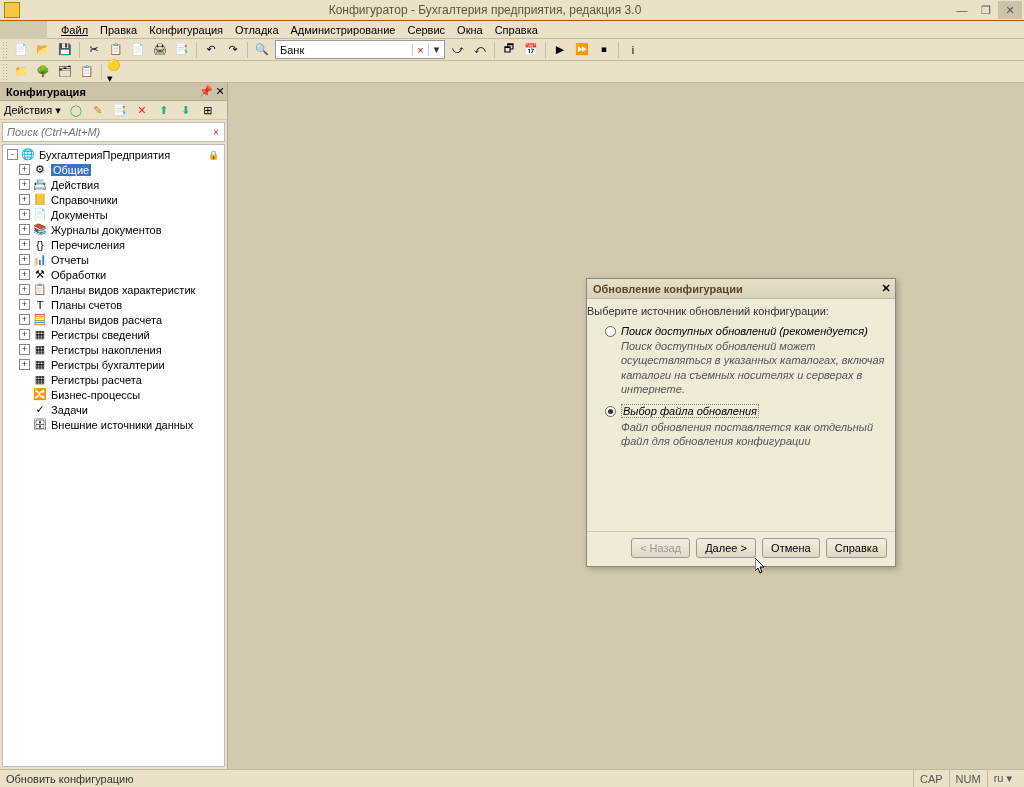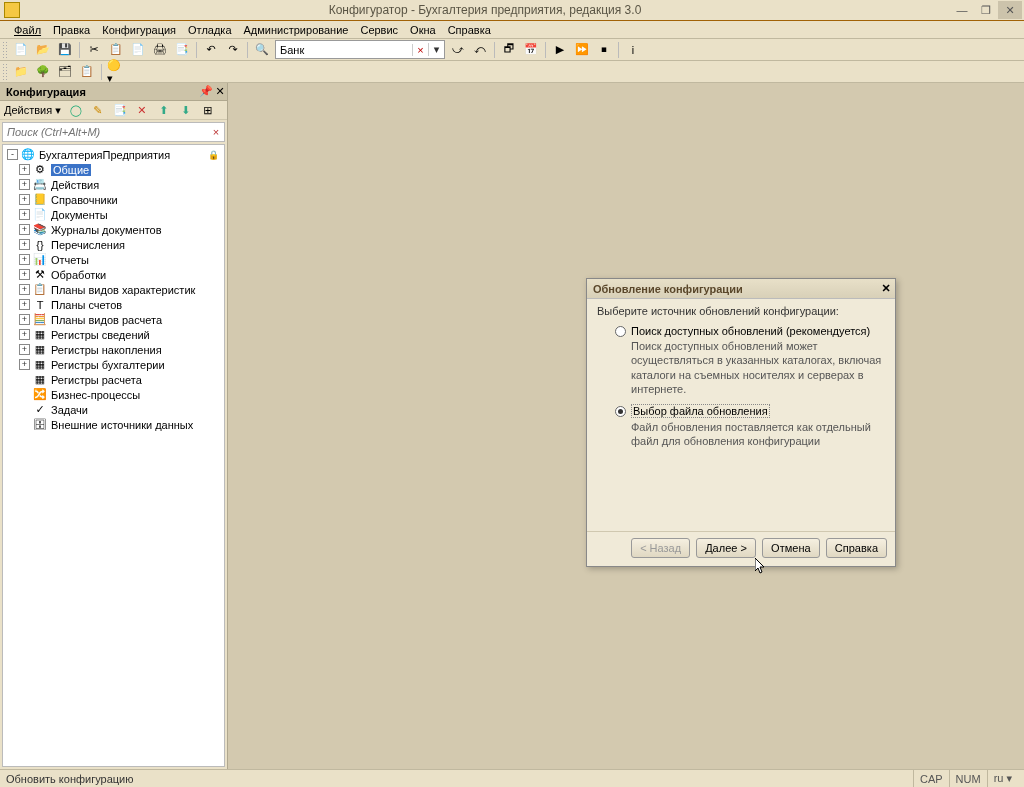--- a/index.html
+++ b/index.html
@@ -7,21 +7,21 @@
 
 
 .titlebar { height: 21px; background: #eae1c8; display: flex; align-items: center; border-bottom: 1px solid #a16207; }
 .titlebar .app-icon { width: 16px; height: 16px; margin-left: 4px; background: #f5c842; border: 1px solid #aa8800; }
 .titlebar .title { flex: 1; text-align: center; color: #5a5545; font-size: 12px; }
 .titlebar .win-controls { display: flex; margin-right: 2px; }
 .titlebar .win-btn { width: 24px; height: 18px; display: flex; align-items: center; justify-content: center; color: #555; cursor: pointer; }
 .titlebar .win-btn.close { background: #ccc3ab; }
 
 
-.menubar { height: 18px; background: #eae1c8; display: flex; align-items: center; padding-left: 8px; border-bottom: 1px solid #c0b89f; }
+.menubar { height: 18px; background: #eae1c8; display: flex; align-items: center; padding-left: 8px; border-bottom: 1px solid #c0b89f; margin-left: 47px; }
 .menubar .menu-item { padding: 2px 6px; color: #000; cursor: pointer; }
 .menubar .menu-item u { text-decoration: underline; }
 
 
 .toolbar { height: 22px; background: #eae1c8; display: flex; align-items: center; padding-left: 2px; border-bottom: 1px solid #c0b89f; }
 .tb-grip { width: 6px; height: 18px; background-image: radial-gradient(#aaa 1px, transparent 1px); background-size: 3px 3px; margin-right: 2px; }
 .tb-btn { width: 20px; height: 20px; display: inline-flex; align-items: center; justify-content: center; margin: 0 1px; cursor: pointer; border: 1px solid transparent; }
 .tb-sep { width: 1px; height: 16px; background: #bbb; margin: 0 3px; }
 .tb-combo { width: 170px; height: 19px; background: #fff; border: 1px solid #999; display: flex; align-items: center; padding-left: 4px; margin: 0 2px; }
 .tb-combo-x { width: 16px; text-align: center; color: #b00; cursor: pointer; border-left: 1px solid #ccc; }
@@ -51,23 +51,23 @@
 .tree-row.L2 { padding-left: 16px; }
 .tree-row .lock { margin-left: auto; margin-right: 4px; font-size: 9px; color: #888; }
 
 .content { flex: 1; background: #d3c9af; position: relative; }
 
 
 .dialog { position: absolute; left: 358px; top: 195px; width: 310px; background: #f0ead8; border: 1px solid #888; box-shadow: 2px 2px 6px rgba(0,0,0,0.25); }
 .dialog-title { height: 20px; background: linear-gradient(#e8e0c8, #d8d0b8); display: flex; align-items: center; padding-left: 6px; border-bottom: 1px solid #bbb; }
 .dialog-title .txt { flex: 1; font-weight: bold; color: #5a472b; }
 .dialog-title .close { width: 18px; text-align: center; cursor: pointer; font-weight: bold; }
-.dialog-body { padding: 6px 10px 4px 10px; }
+.dialog-body { padding: 6px 10px 4px 0; }
 .dialog-body .instr { margin-bottom: 8px; color: #333; }
-.dialog-opt { margin-left: 18px; margin-bottom: 8px; }
+.dialog-opt { margin-left: 18px; margin-bottom: 8px; font-style: italic; }
 .dialog-opt .opt-head { display: flex; align-items: center; margin-bottom: 2px; }
 .dialog-opt .radio { width: 11px; height: 11px; border: 1px solid #666; border-radius: 50%; margin-right: 5px; display: inline-flex; align-items: center; justify-content: center; background: #fff; }
 .dialog-opt .radio.checked::after { content: ''; width: 5px; height: 5px; background: #333; border-radius: 50%; }
 .dialog-opt .opt-label { color: #000; }
 .dialog-opt .opt-label.sel { border: 1px dotted #888; padding: 0 1px; }
 .dialog-opt .desc { margin-left: 16px; color: #555; line-height: 1.3; margin-top: 1px; }
 .dialog-spacer { height: 70px; }
 .dialog-footer { display: flex; justify-content: flex-end; gap: 6px; padding: 6px 8px 8px 8px; border-top: 1px solid #d0c8b0; }
 .dlg-btn { min-width: 58px; height: 20px; background: linear-gradient(#f5efe0, #e0d8c2); border: 1px solid #999; border-radius: 3px; cursor: pointer; font-size: 11px; padding: 0 8px; }
 .dlg-btn:disabled { color: #999; cursor: default; }

